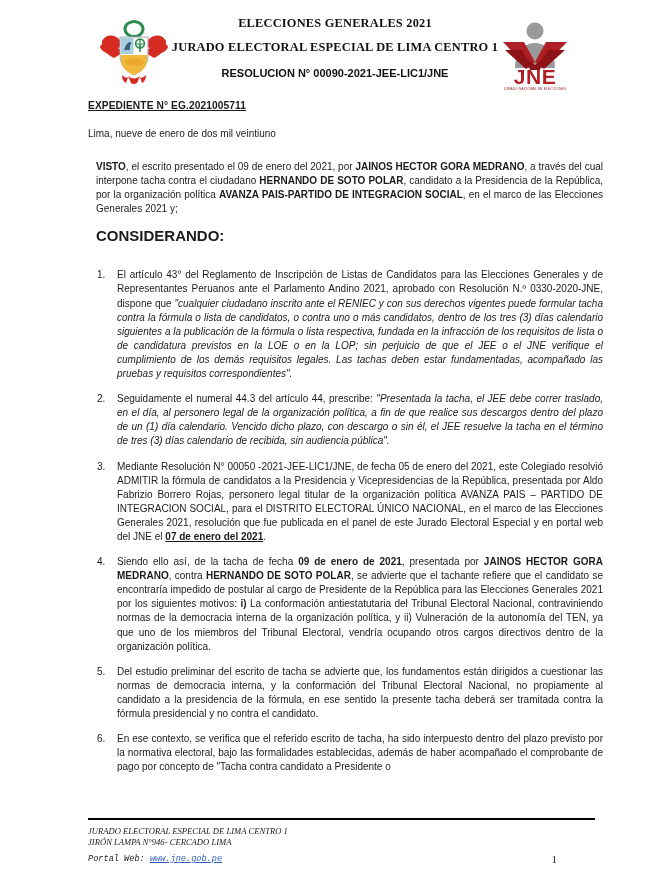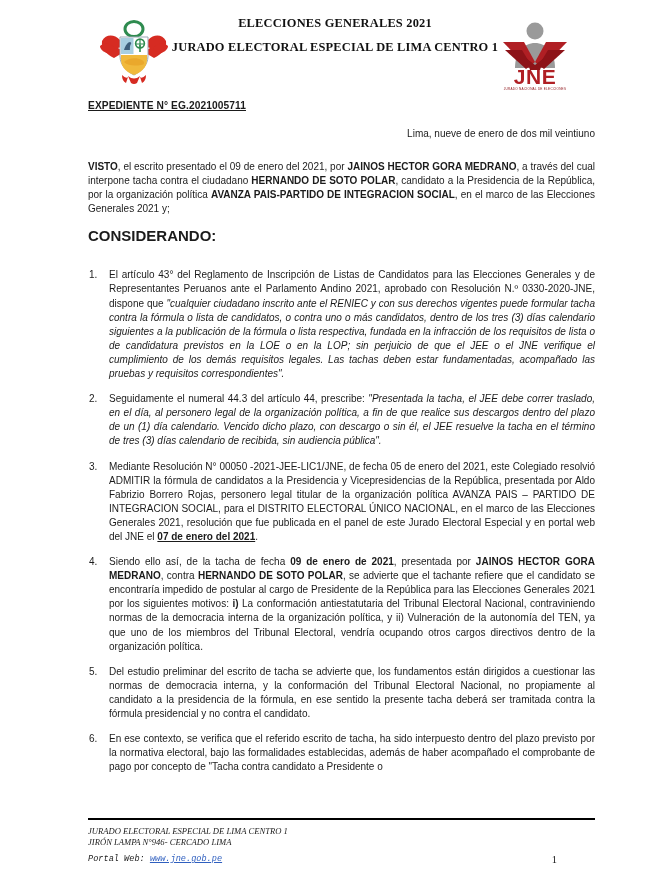--- a/index.html
+++ b/index.html
@@ -79,27 +79,26 @@
     font-weight: bold;
     text-decoration: underline;
     letter-spacing: 0.1px;
   }
 
   .dateline {
     position: absolute;
     left: 88px;
     top: 128px;
     width: 507px;
-    text-align: right;
     font-size: 10px;
   }
 
   .content {
     position: absolute;
-    left: 88px;
+    left: 96px;
     top: 160px;
     width: 507px;
   }
 
   p.para {
     margin: 0 0 11px 0;
     font-size: 10px;
     line-height: 14.1px;
     text-align: justify;
     text-justify: inter-word;
@@ -216,20 +215,21 @@
 
         <path d="M30 58 q6 5 12 0 l-3 7 q-3 2 -6 0 z" fill="#d62b22"></path>
         <path d="M24 57 q4 4 6 2 l-2 6 q-4 -2 -4 -8 z" fill="#d62b22"></path>
         <path d="M48 57 q-4 4 -6 2 l2 6 q4 -2 4 -8 z" fill="#d62b22"></path>
       </svg>
     </div>
 
     <div class="header-titles">
       <div class="title-1">ELECCIONES GENERALES 2021</div>
       <div class="title-2">JURADO ELECTORAL ESPECIAL DE LIMA CENTRO 1</div>
+      <div class="title-3">RESOLUCION N° 00090-2021-JEE-LIC1/JNE</div>
     </div>
 
     <div class="jne-logo">
       <svg viewBox="0 0 74 74" width="74" height="74">
 
         <circle cx="37" cy="13" r="8.5" fill="#9a9a9a"></circle>
         <path d="M17 50 C17 34 26 25 37 25 C48 25 57 34 57 50 Z" fill="#9a9a9a"></path>
 
         <path d="M5 24 L26 24 L37 44 L30 50 L5 24 Z" fill="#b01f24"></path>
         <path d="M7 32 L24 32 L33 47 L28 51 Z" fill="#8d1318"></path>

